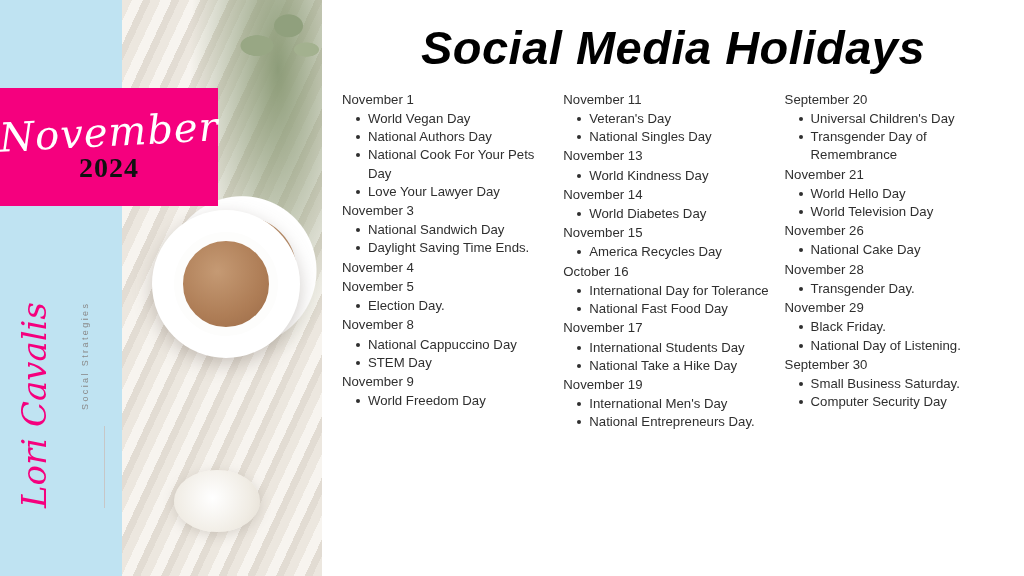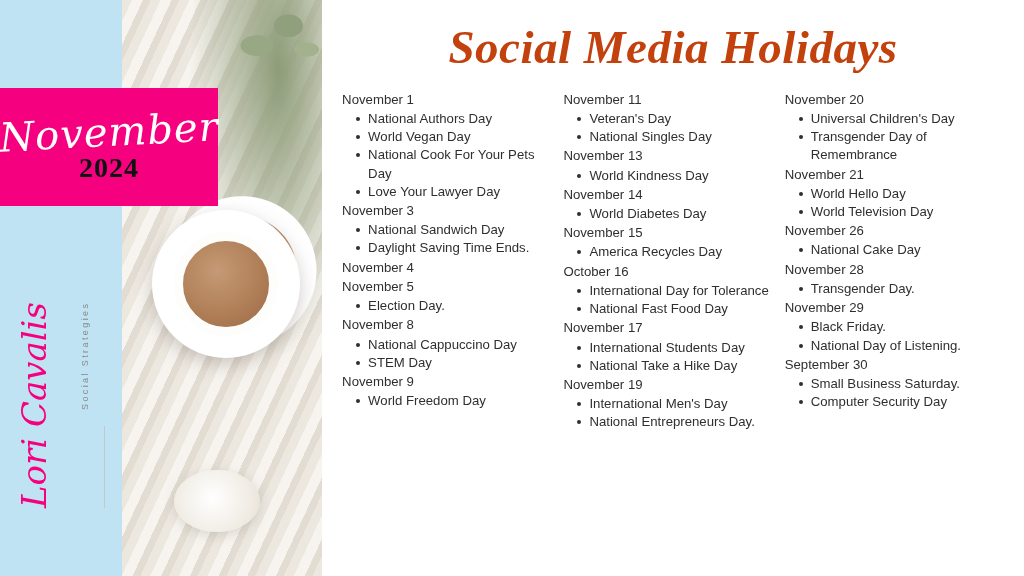--- a/index.html
+++ b/index.html
@@ -144,25 +144,25 @@
   }
 
   
   .content {
     position: absolute;
     left: 322px; top: 0;
     width: 702px; height: 576px;
     background: #ffffff;
   }
   .title {
-    font-family: Liberation Serif, serif;
+    font-family: Liberation Sans, sans-serif;
     font-style: italic;
     font-weight: 700;
     font-size: 47px;
-    color: #c2410c;
+    color: #000000;
     text-align: center;
     margin-top: 22px;
     letter-spacing: 0.5px;
     line-height: 1.1;
   }
   .subtitles {
     text-align: center;
     margin-top: 10px;
     color: #3d3d3d;
     font-size: 21px;
@@ -171,21 +171,20 @@
     padding: 0 6px;
   }
 
   .columns {
     display: flex;
     margin-top: 16px;
     padding: 0 18px 0 20px;
     gap: 0px;
     font-size: 13.2px;
     color: #2f2f2f;
-    justify-content: flex-end;
   }
   .col { width: 33.33%; padding-right: 10px; }
   .date-head {
     margin-top: 1px;
     margin-bottom: 1px;
     line-height: 1.38;
   }
   .events { list-style: none; margin: 0 0 0 14px; padding: 0; }
   .events li {
     position: relative;
@@ -229,22 +228,22 @@
 
   <div class="content">
     <div class="title">Social Media Holidays</div>
 
 
     <div class="columns">
 
       <div class="col">
         <div class="date-head">November 1</div>
         <ul class="events">
+          <li>World Vegan Day</li>
           <li>National Authors Day</li>
-          <li>World Vegan Day</li>
           <li>National Cook For Your Pets Day</li>
           <li>Love Your Lawyer Day</li>
         </ul>
         <div class="date-head">November 3</div>
         <ul class="events">
           <li>National Sandwich Day</li>
           <li>Daylight Saving Time Ends.</li>
         </ul>
         <div class="date-head">November 4</div>
         <div class="date-head">November 5</div>
@@ -291,21 +290,21 @@
           <li>National Take a Hike Day</li>
         </ul>
         <div class="date-head">November 19</div>
         <ul class="events">
           <li>International Men's Day</li>
           <li>National Entrepreneurs Day.</li>
         </ul>
       </div>
 
       <div class="col">
-        <div class="date-head">November 20</div>
+        <div class="date-head">September 20</div>
         <ul class="events">
           <li>Universal Children's Day</li>
           <li>Transgender Day of Remembrance</li>
         </ul>
         <div class="date-head">November 21</div>
         <ul class="events">
           <li>World Hello Day</li>
           <li>World Television Day</li>
         </ul>
         <div class="date-head">November 26</div>

